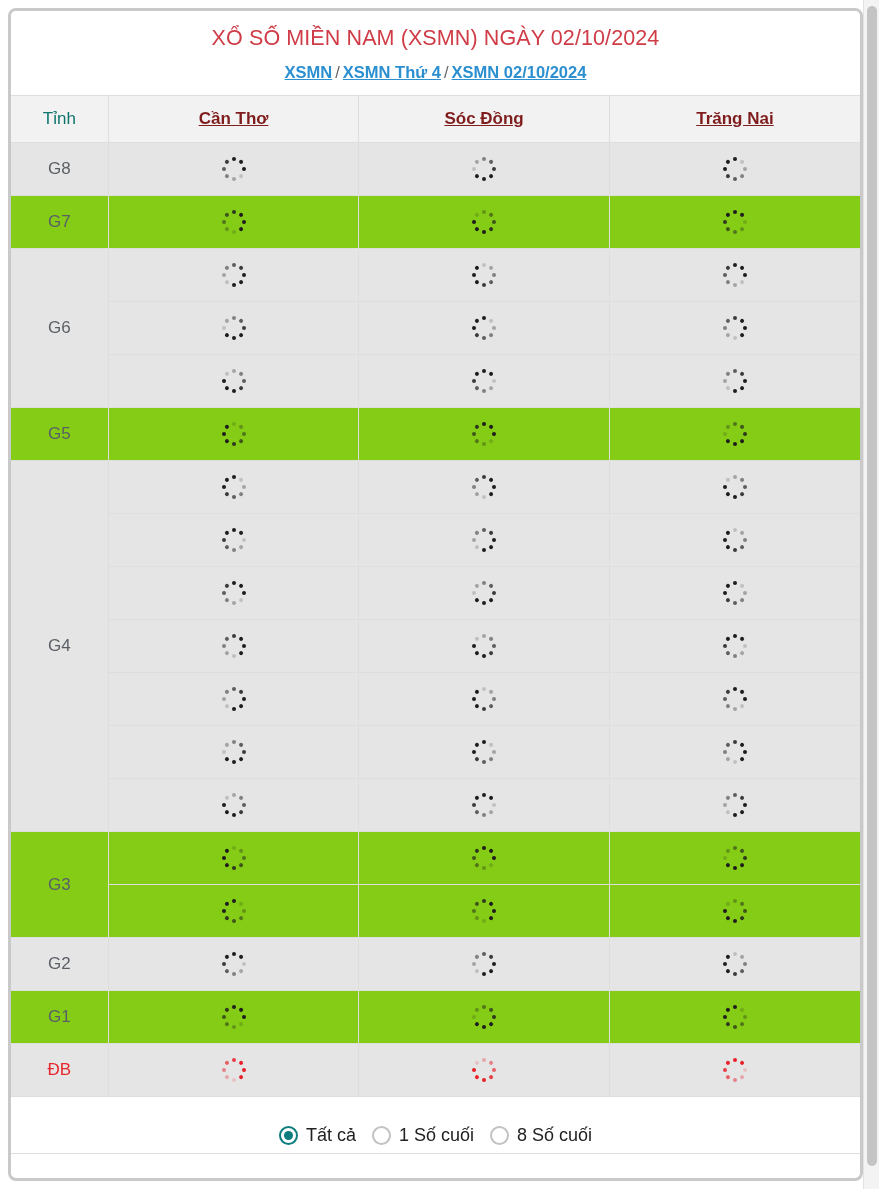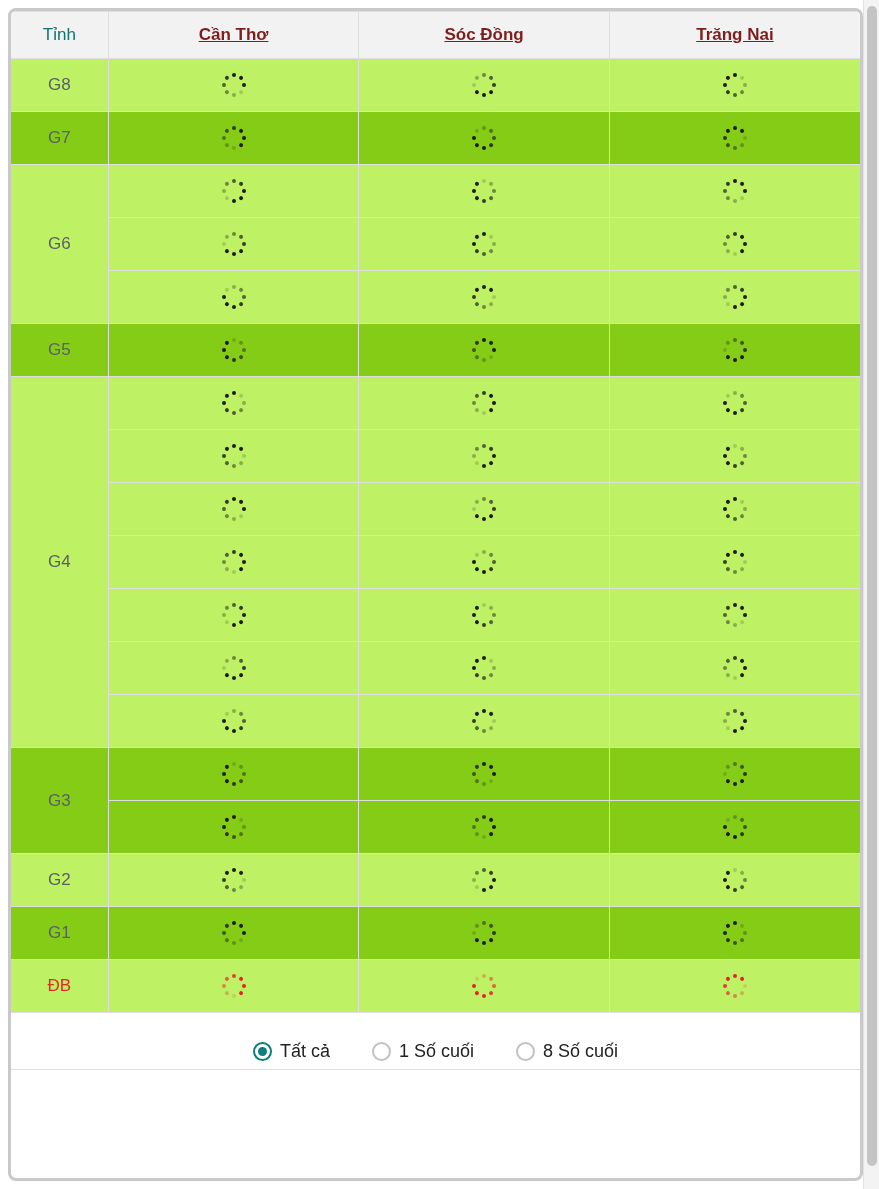--- a/index.html
+++ b/index.html
@@ -128,21 +128,21 @@
     font-size: 17px;
     color: #5a5f66;
     background: inherit;
     font-weight: 400;
   }
   td.prize-label.db {
     color: #e8262d;
   }
 
   tr.shade td { background: #84cc16; }
-  tr.plain td { background: #bef264; }
+  tr.plain td { background: #e5e5e5; }
 
   td.num-cell { height: 53px; }
 
   
   td.inner-div { border-top: 1px solid #e6e6e6; border-bottom: none; }
   td.group-first { border-top: 1px solid #d8d8d8; }
   td.group-last  { border-bottom: 1px solid #d8d8d8; }
 
   
   .spinner {
@@ -188,21 +188,21 @@
   td.filter-cell {
     height: 57px;
     background: #ffffff;
     border-top: 1px solid #d8d8d8;
     border-bottom: none;
   }
   .filter-wrap {
     display: flex;
     align-items: center;
     justify-content: center;
-    gap: 42px;
+    gap: 16px;
     margin-top: 20px;
   }
   .radio-opt {
     display: inline-flex;
     align-items: center;
     gap: 8px;
     font-size: 18px;
     color: #222;
     cursor: pointer;
     white-space: nowrap;
@@ -230,20 +230,26 @@
     margin: -4.5px 0 0 -4.5px;
     border-radius: 50%;
     background: #0d7d7d;
   }
 </style>
 </head>
 <body>
 
 <div id="page-frame">
 
+  <div class="header-block">
+    <div class="result-title">XỔ SỐ MIỀN NAM (XSMN) NGÀY 02/10/2024</div>
+    <div class="breadcrumb">
+      <a>XSMN</a><span class="crumb-sep">/</span><a>XSMN Thứ 4</a><span class="crumb-sep">/</span><a>XSMN 02/10/2024</a>
+    </div>
+  </div>
 
   <table class="result-table">
     <colgroup>
       <col class="col-prize">
       <col class="col-prov">
       <col class="col-prov">
       <col class="col-prov">
     </colgroup>
 
     <thead>

